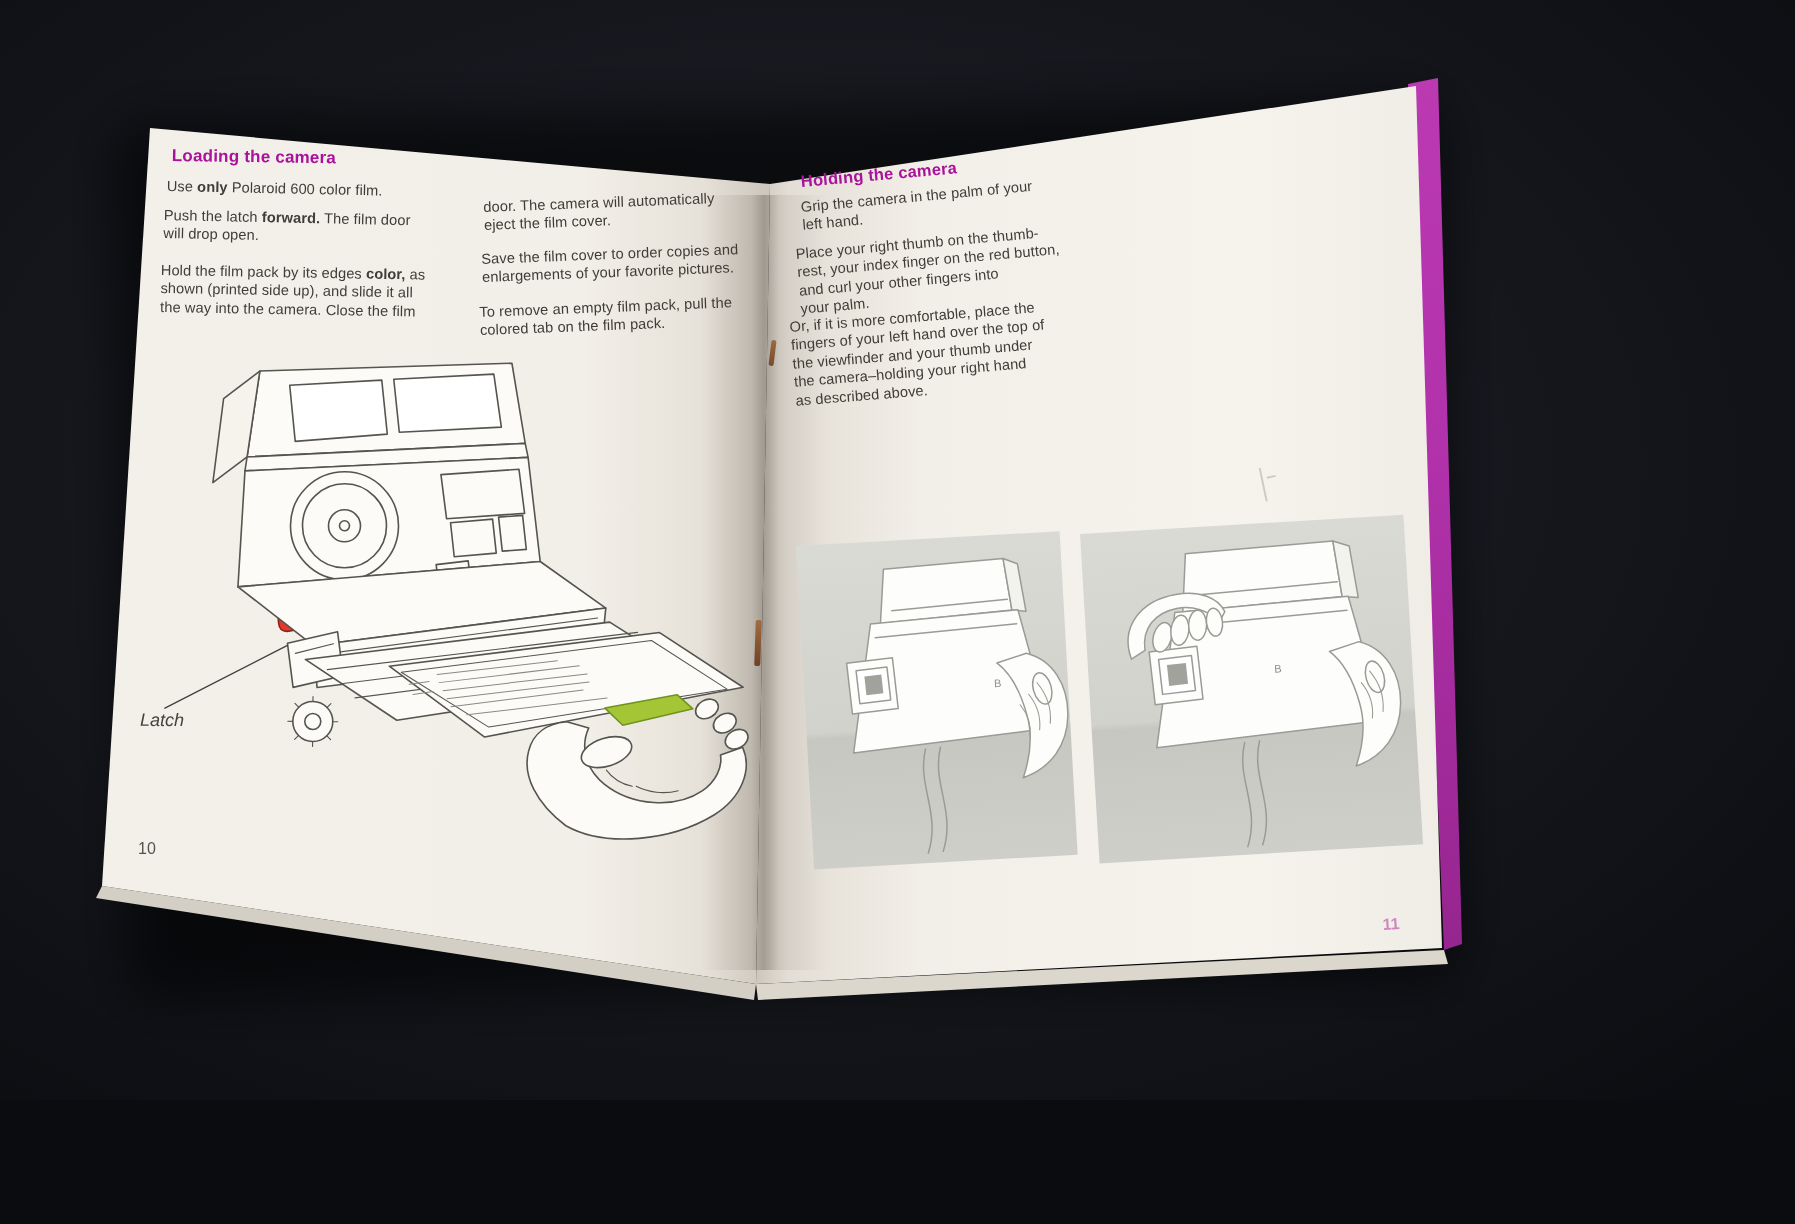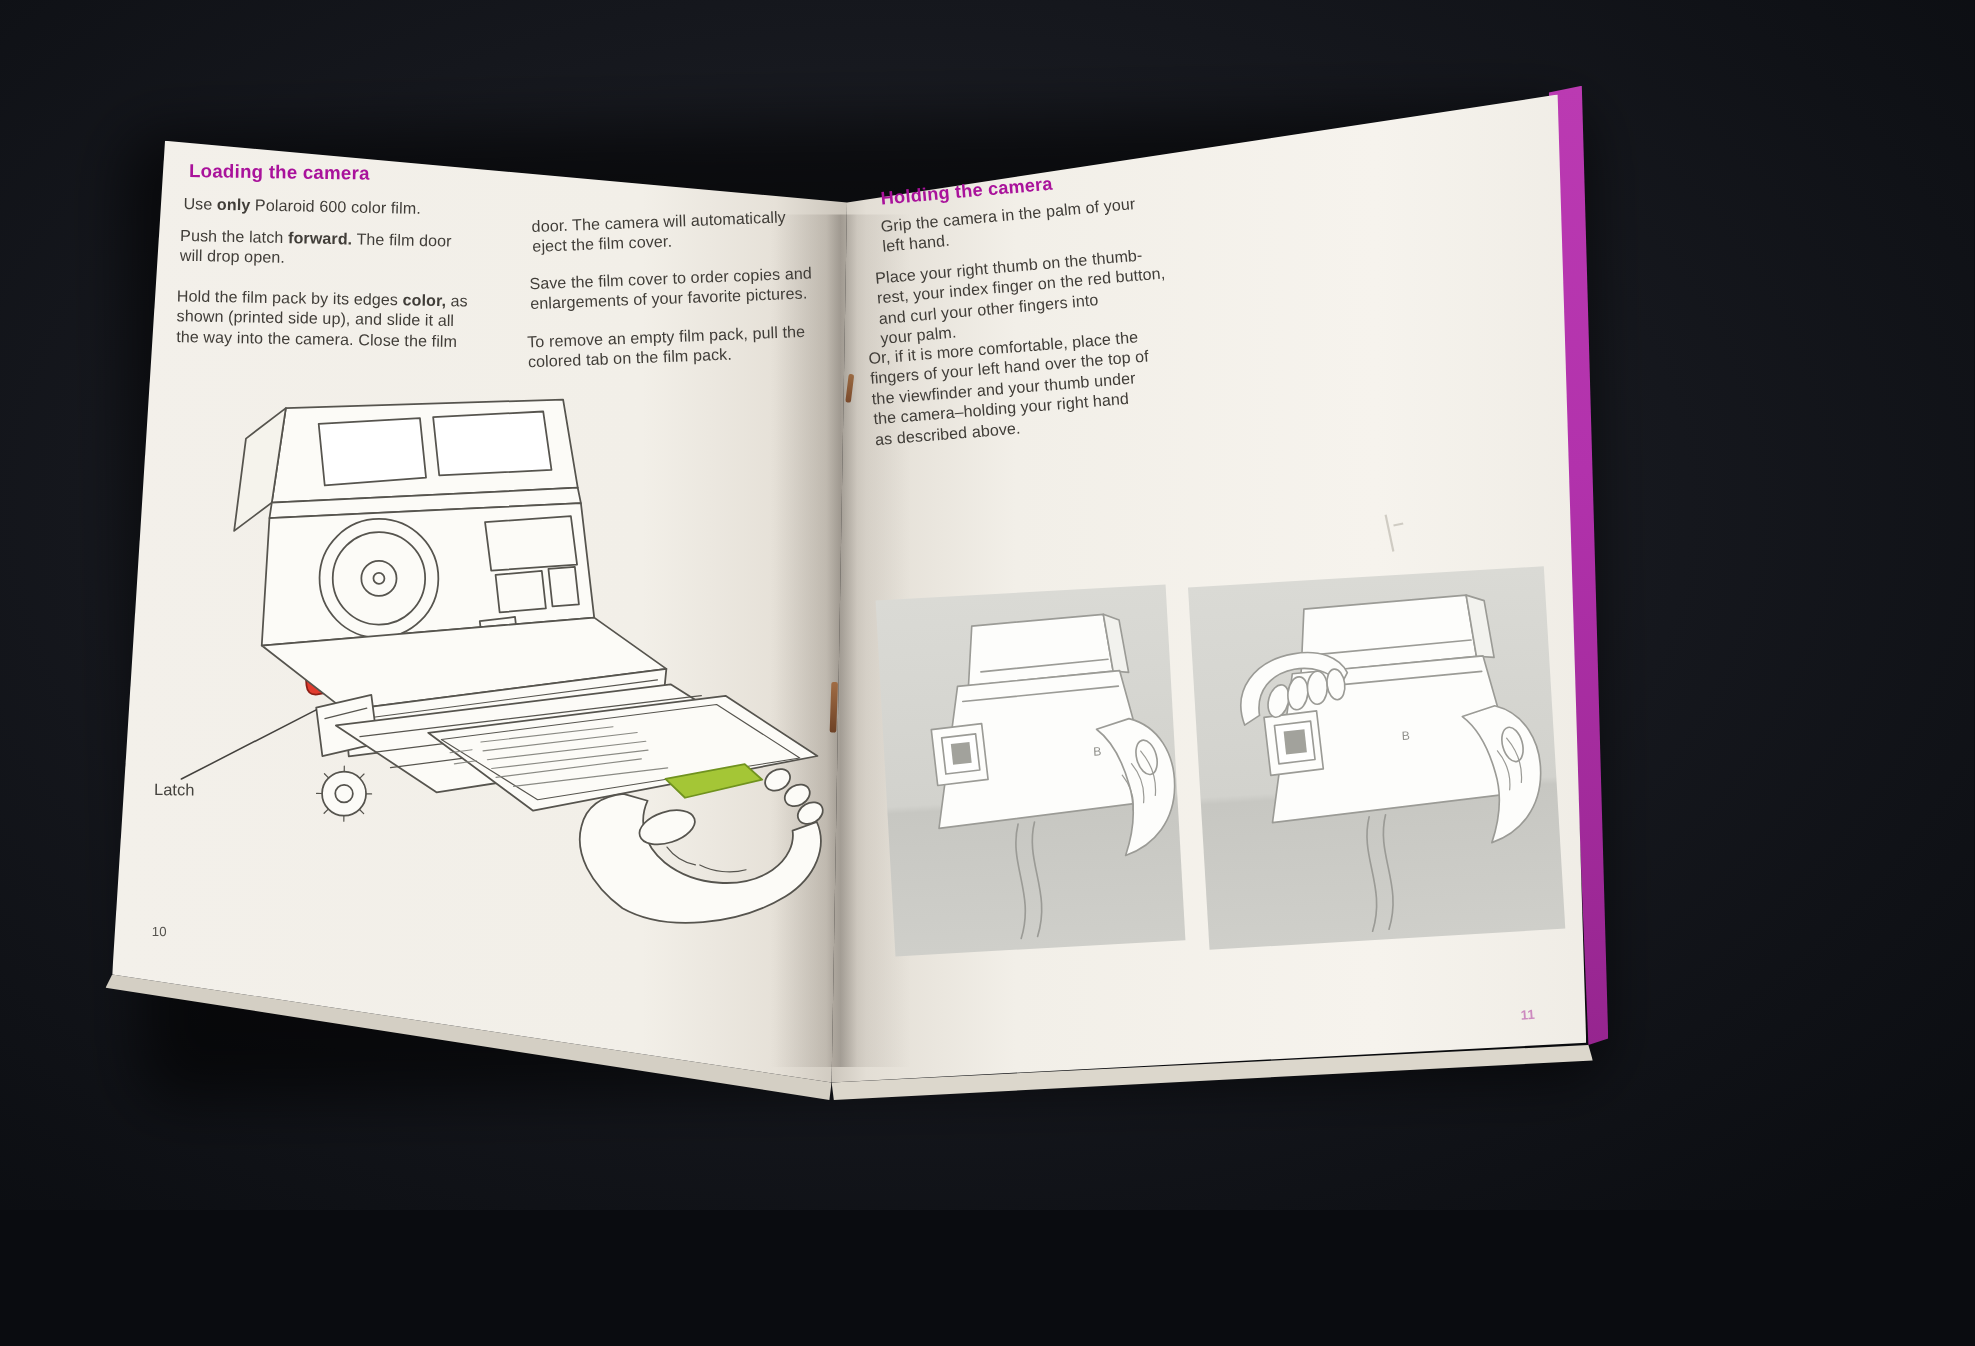--- a/index.html
+++ b/index.html
@@ -58,22 +58,22 @@
   .lp-c1-p2{left:164px;top:206px;transform:rotate(1.2deg);}
   .lp-c1-p3{left:161px;top:261px;transform:rotate(1deg);}
   .lp-c2-p1{left:483px;top:198px;transform:rotate(-2.2deg);}
   .lp-c2-p2{left:481px;top:250px;transform:rotate(-2.2deg);}
   .lp-c2-p3{left:479px;top:303px;transform:rotate(-2.2deg);}
   .rp-p1{left:800px;top:198px;transform:rotate(-5.2deg);}
   .rp-p2{left:795px;top:245px;transform:rotate(-5deg);}
   .rp-p3{left:789px;top:318px;transform:rotate(-4.6deg);}
   .b{font-weight:bold;}
 
-  .latch-label{position:absolute;left:140px;top:710px;font-size:15px;color:#45433e;transform:rotate(.5deg);}
-  .page-num{position:absolute;font-size:12px;transform-origin:top left;}
+  .latch-label{position:absolute;left:140px;top:710px;font-size:18px;color:#45433e;transform:rotate(.5deg);font-style:italic;}
+  .page-num{position:absolute;font-size:16px;transform-origin:top left;}
   .pn-left{left:138px;top:840px;color:#55534e;}
   .pn-right{left:1382px;top:916px;color:#c97fbb;font-weight:bold;transform:rotate(-4deg);opacity:.9;}
 
   .illus-left{position:absolute;left:140px;top:352px;width:620px;height:505px;transform:rotate(.5deg);transform-origin:top left;}
 
   .panel{position:absolute;overflow:hidden;transform-origin:top left;
     background:linear-gradient(180deg,#dadad5 0%,#d2d2cd 58%,#c7c7c2 60%,#cfcfca 100%);}
   .panel svg{position:absolute;left:0;top:0;width:100%;height:100%;}
   .panel-a{left:796px;top:546px;width:264px;height:324px;transform:rotate(-3.2deg);}
   .panel-b{left:1080px;top:534px;width:324px;height:330px;transform:rotate(-3.4deg);}

